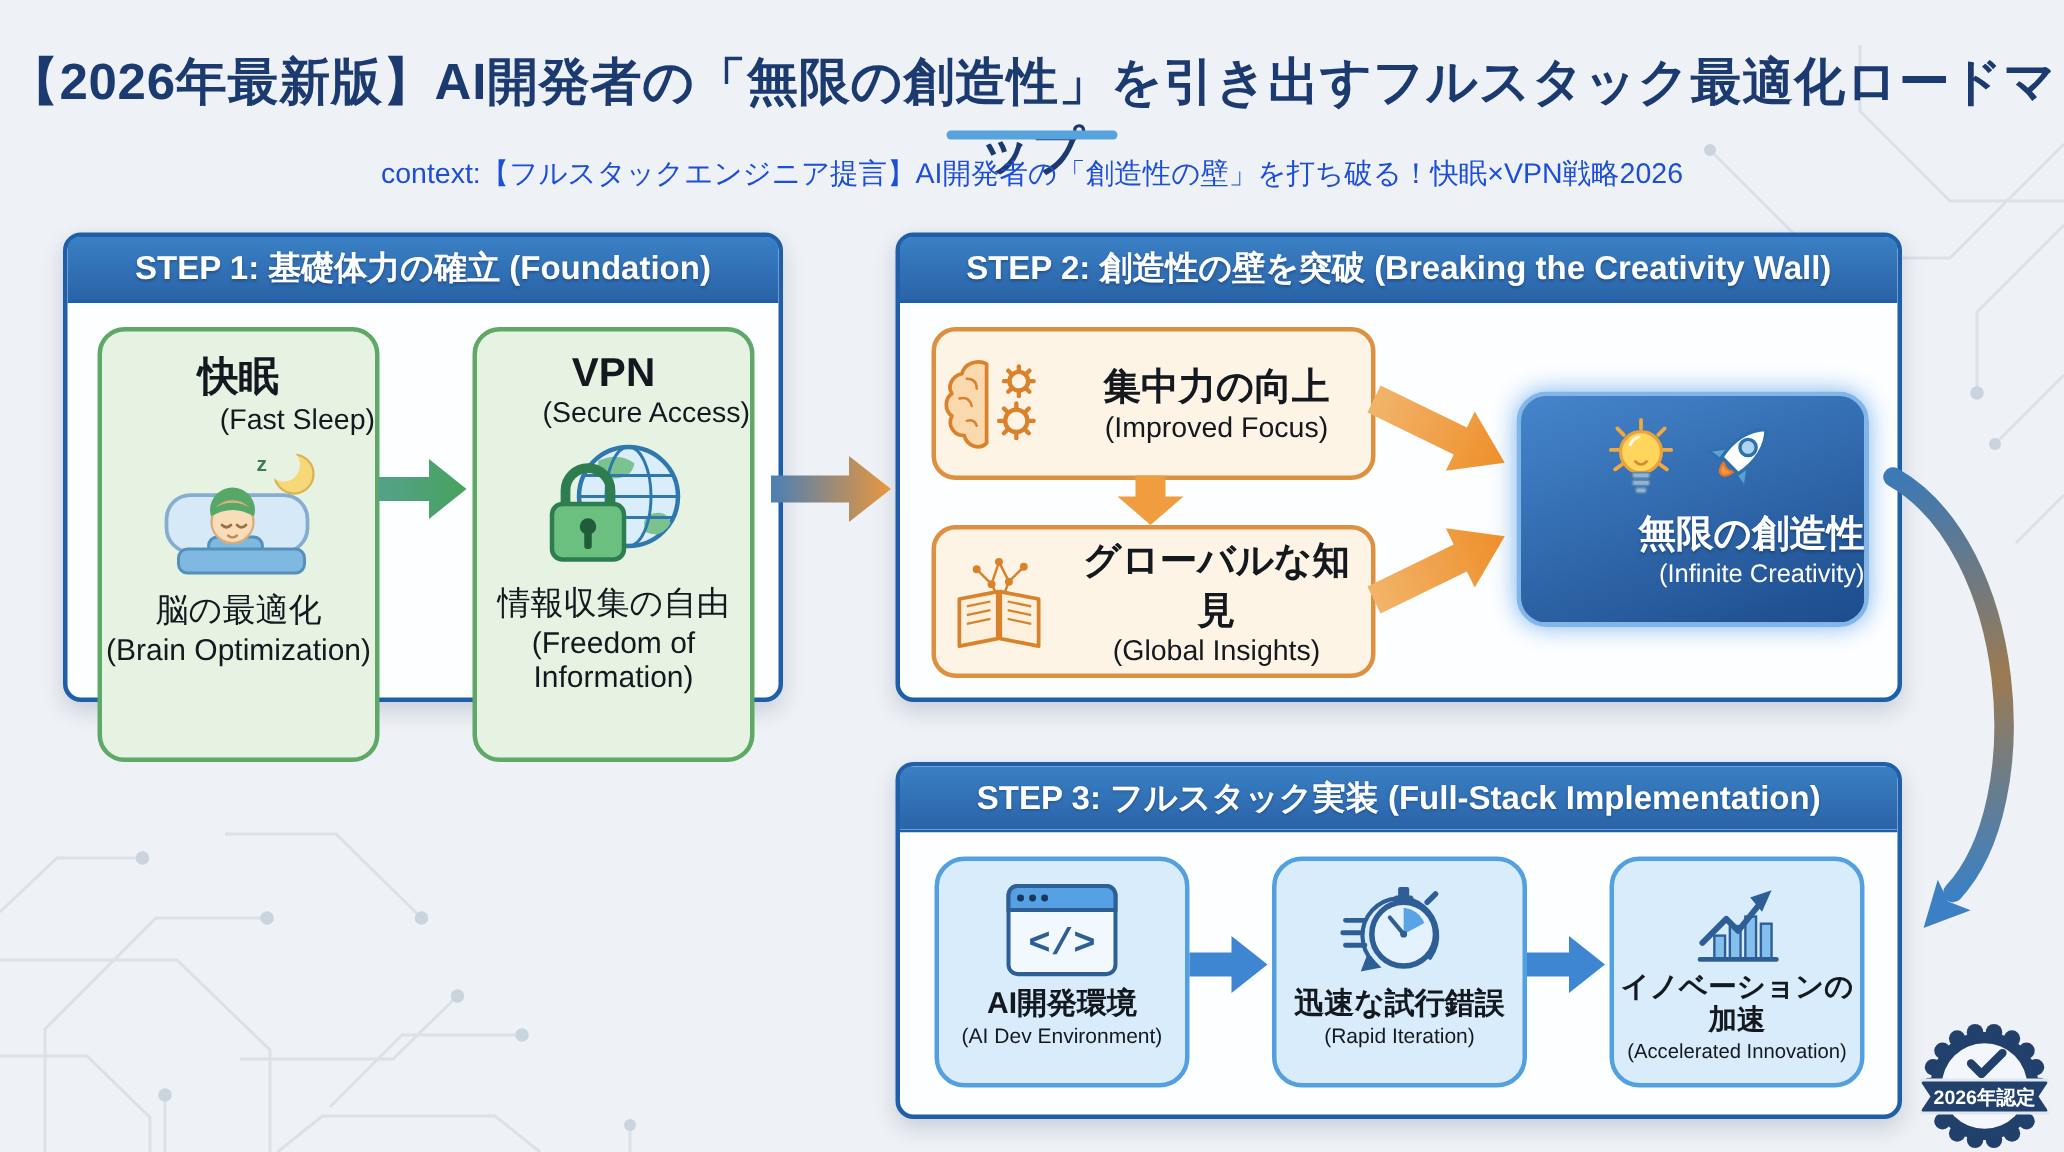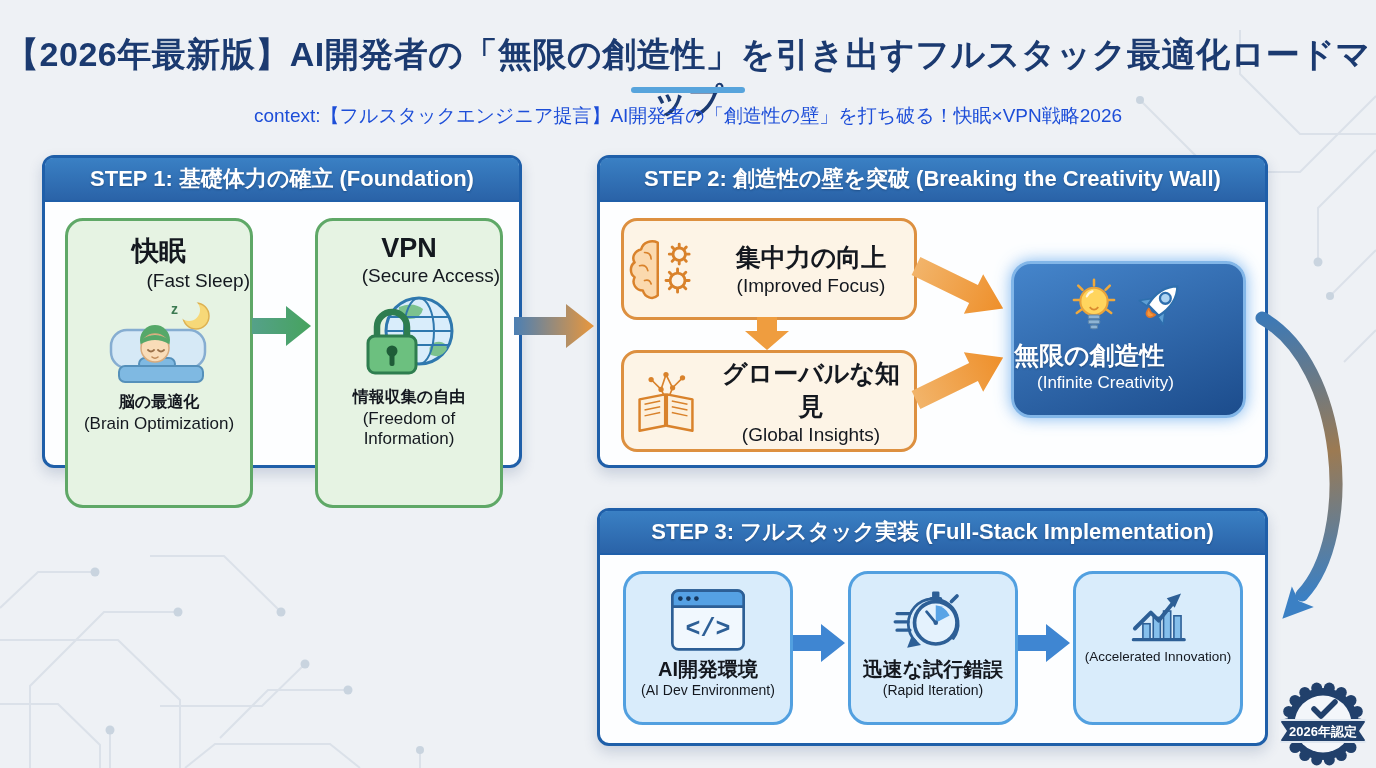--- a/index.html
+++ b/index.html
@@ -48,38 +48,38 @@
   #step3-panel { left:597px; top:508px; width:671px; height:238px; }
 
   .green-card {
     position:absolute; width:188px; height:290px; top:60px;
     background:#e6f3e3; border:3px solid #5fa867; border-radius:18px;
     text-align:center;
   }
   .green-card .gc-title { margin-top:12px; font-size:27px; font-weight:bold; }
   .green-card .gc-sub { font-size:19px; margin-top:1px;text-align:right; }
   .green-card .gc-icon { height:92px; margin-top:4px; display:flex; align-items:center; justify-content:center; }
-  .green-card .gc-caption { font-size:16px; font-weight:bold; margin-top:4px; }
-  .green-card .gc-caption-en { font-size:17px; margin-top:1px; }
+  .green-card .gc-caption { font-size:22px; font-weight:normal; margin-top:4px; }
+  .green-card .gc-caption-en { font-size:20px; margin-top:1px; }
 
   .orange-card {
     position:absolute; left:21px; width:296px; height:102px;
     background:#fdf4e6; border:3px solid #dd9040; border-radius:16px;
     display:flex; align-items:center; padding:0 4px; gap:8px;
   }
   .orange-card .oc-text { flex:1; text-align:center; }
   .orange-card .oc-title { font-size:25px; font-weight:bold; }
   .orange-card .oc-sub { font-size:19px; margin-top:1px; }
 
   .result-card {
     position:absolute; left:411px; top:103px; width:235px; height:157px;
     background:linear-gradient(160deg,#4585cb 0%,#1c4c8c 100%);
     border:3px solid #82b6e8; border-radius:20px;
     box-shadow:0 0 16px rgba(95,165,235,.8);
-    color:#fff; text-align:left;
+    color:#fff; text-align:right;
   }
   .result-card .rc-icons { display:flex; justify-content:center; gap:16px; margin-top:13px; height:56px; }
   .result-card .rc-title { font-size:25px; font-weight:bold; margin-top:6px; text-shadow:0 1px 2px rgba(10,30,60,.4); }
   .result-card .rc-sub { font-size:17px; margin-top:1px;padding-left:23px; }
 
   .blue-card {
     position:absolute; top:60px; width:170px; height:154px;
     background:#d9ecfb; border:3px solid #52a0e0; border-radius:20px;
     text-align:center;
   }
@@ -283,20 +283,21 @@
       <svg width="72" height="62" viewBox="0 0 86 78">
         <rect x="24" y="50" width="9" height="20" fill="#85bfec" stroke="#2d5f96" stroke-width="2"></rect>
         <rect x="37" y="42" width="9" height="28" fill="#85bfec" stroke="#2d5f96" stroke-width="2"></rect>
         <rect x="50" y="34" width="9" height="36" fill="#85bfec" stroke="#2d5f96" stroke-width="2"></rect>
         <rect x="63" y="40" width="9" height="30" fill="#85bfec" stroke="#2d5f96" stroke-width="2"></rect>
         <path d="M 12,70 H 76" stroke="#2d5f96" stroke-width="4" stroke-linecap="round"></path>
         <path d="M 14,56 L 34,36 L 44,46 L 60,26" stroke="#2d5f96" stroke-width="5" fill="none" stroke-linecap="round" stroke-linejoin="round"></path>
         <polygon points="72,12 54,18 64,30" fill="#2d5f96"></polygon>
       </svg>
     </div>
+    <div class="bc-title">イノベーションの加速</div>
     <div class="bc-sub">(Accelerated Innovation)</div>
   </div>
 </div>
 
 <svg class="arrow-layer" viewBox="0 0 1376 768">
   <defs>
     <linearGradient id="g-green" x1="0" y1="0" x2="1" y2="0">
       <stop offset="0" stop-color="#55a189"></stop>
         <stop offset="1" stop-color="#46a35e"></stop>
     </linearGradient>

